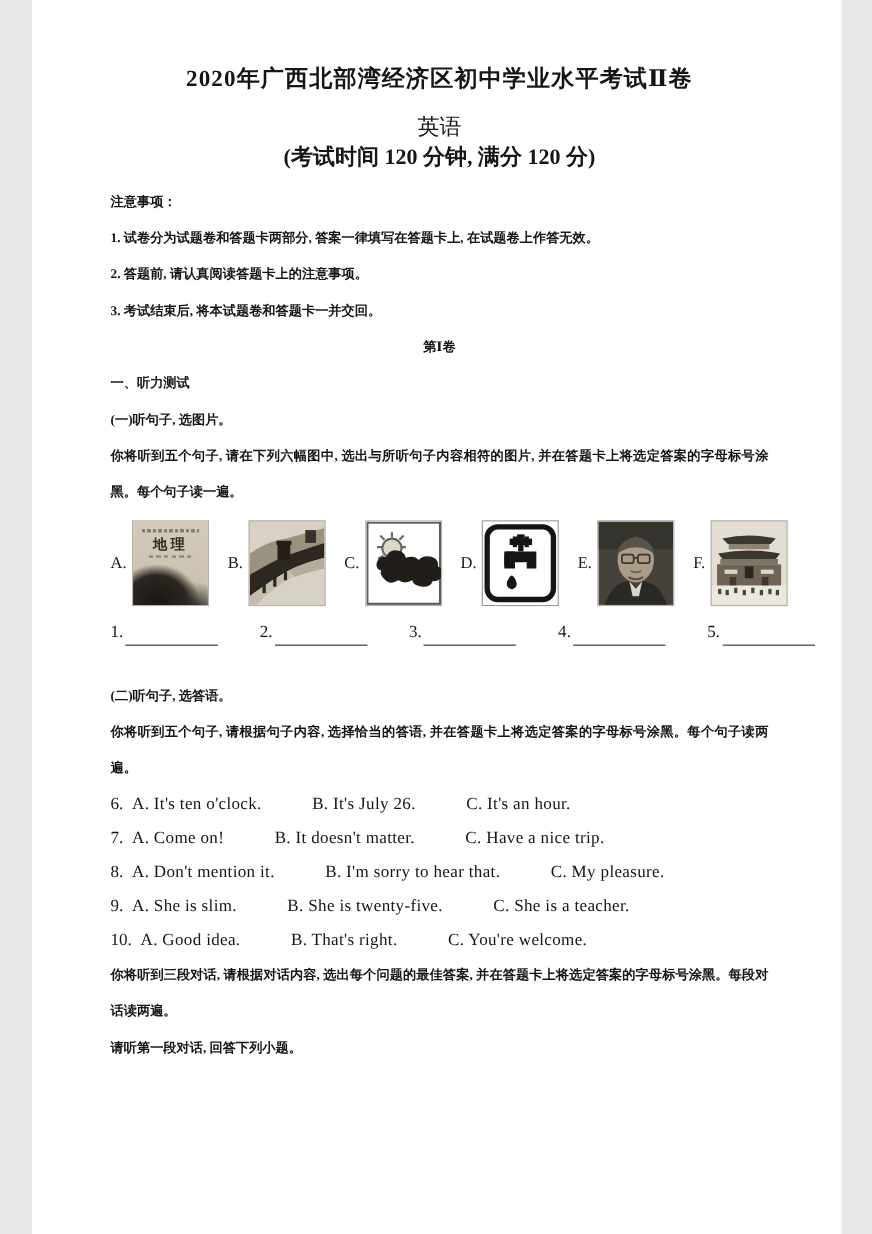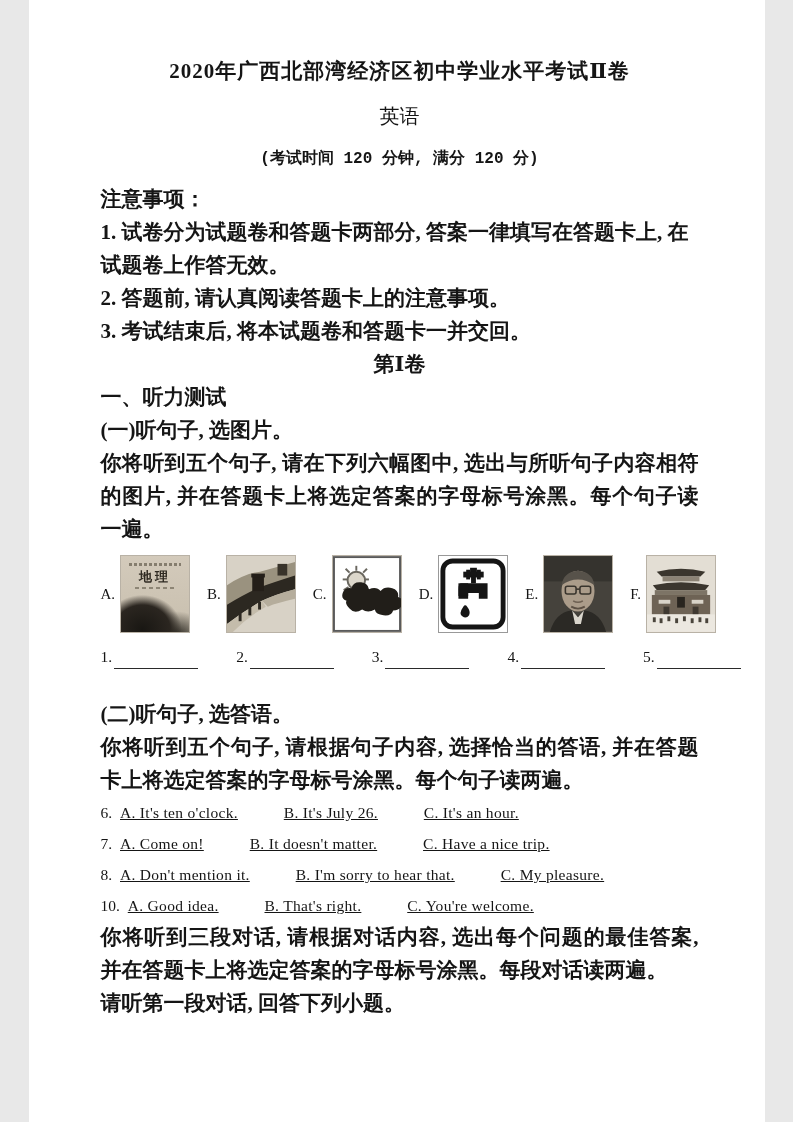--- a/index.html
+++ b/index.html
@@ -17,25 +17,25 @@
 
   .title {
     text-align:center; font-size:21px; font-weight:700;
     letter-spacing:1px; line-height:30px;
   }
   .subject {
     text-align:center; font-size:20px; font-weight:400;
     margin-top:16px; line-height:28px;
   }
   .exam-info {
-    text-align:center; font-size:16px; font-weight:700;
-    margin-top:17px; line-height:24px;font-family:Liberation Mono, monospace;
-  }
-
-  .cn { font-size:21px; font-weight:700; line-height:33px; }
+    text-align:center; font-size:20px; font-weight:700;
+    margin-top:1px; line-height:24px;
+  }
+
+  .cn { font-size:12px; font-weight:700; line-height:33px; }
   .notice-heading { margin-top:12px; }
   .part-label { text-align:center; }
   .instruction { text-align:justify; }
 
   .pics-row {
     margin-top:9px;
     display:flex; align-items:center; gap:17px;
   }
   .pic-cell { display:flex; align-items:center; }
   .pic-label { font-size:15px; margin-right:5px; }
@@ -69,21 +69,21 @@
   .blank-row { margin-top:12px; display:flex; font-size:15.5px; line-height:24px; }
   .blank-group { display:flex; align-items:flex-end; margin-right:38px; }
   .blank-group:last-child { margin-right:0; }
   .blank-num { margin-right:2px; }
   .blank-line { display:inline-block; width:84px; height:18px; border-bottom:1.2px solid #2a2a2a; }
 
   .gap-top { margin-top:29px; }
 
   .q-row { font-size:15.5px; line-height:31px; white-space:nowrap; }
   .q-num { display:inline-block; margin-right:4px; }
-  .q-opt { display:inline-block; margin-right:42px; letter-spacing:0.3px;text-decoration:underline; }
+  .q-opt { display:inline-block; margin-right:42px; letter-spacing:0.3px; }
   .q-opt:last-child { margin-right:0;text-align:center; }
 </style>
 </head>
 <body>
 
 <div class="page">
   <div class="content">
 
     <div class="title">2020年广西北部湾经济区初中学业水平考试Ⅱ卷</div>
     <div class="subject">英语</div>
@@ -257,20 +257,26 @@
       <span class="q-opt">B. It doesn't matter.</span>
       <span class="q-opt">C. Have a nice trip.</span>
     </div>
     <div class="q-row">
       <span class="q-num">8.</span>
       <span class="q-opt">A. Don't mention it.</span>
       <span class="q-opt">B. I'm sorry to hear that.</span>
       <span class="q-opt">C. My pleasure.</span>
     </div>
     <div class="q-row">
+      <span class="q-num">9.</span>
+      <span class="q-opt">A. She is slim.</span>
+      <span class="q-opt">B. She is twenty-five.</span>
+      <span class="q-opt">C. She is a teacher.</span>
+    </div>
+    <div class="q-row">
       <span class="q-num">10.</span>
       <span class="q-opt">A. Good idea.</span>
       <span class="q-opt">B. That's right.</span>
       <span class="q-opt">C. You're welcome.</span>
     </div>
 
     <div class="cn instruction">你将听到三段对话, 请根据对话内容, 选出每个问题的最佳答案, 并在答题卡上将选定答案的字母标号涂黑。每段对话读两遍。</div>
     <div class="cn">请听第一段对话, 回答下列小题。</div>
 
   </div>

